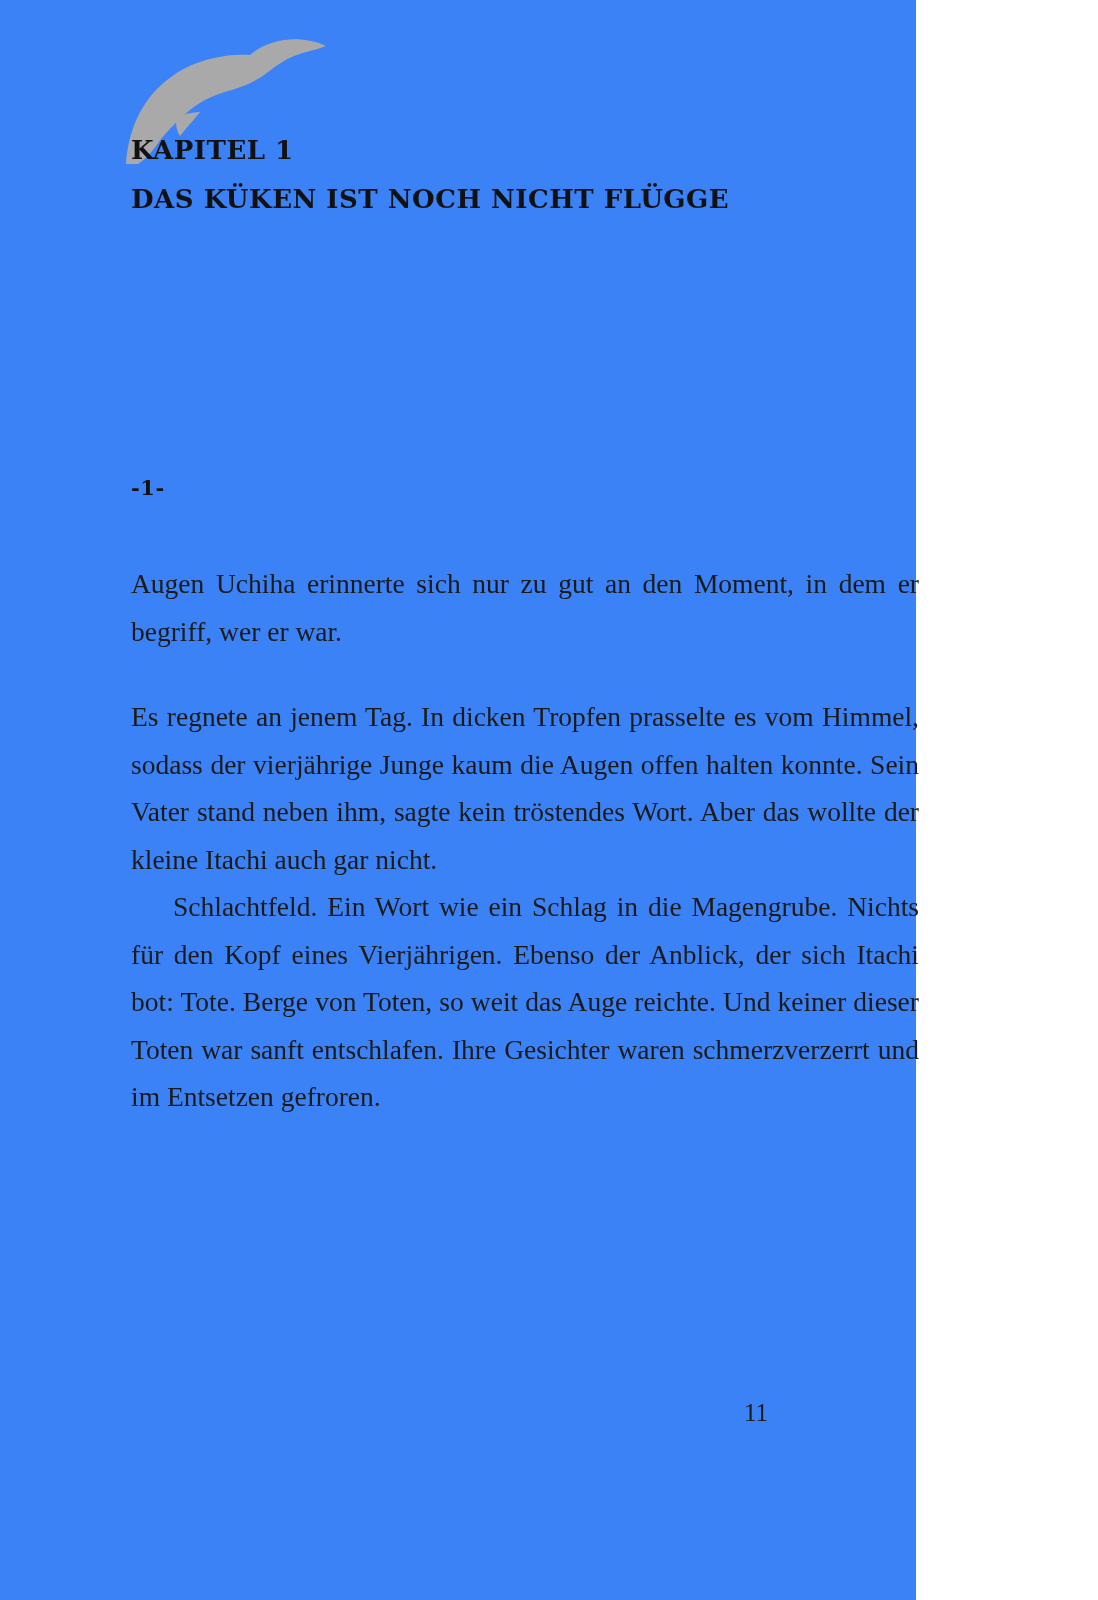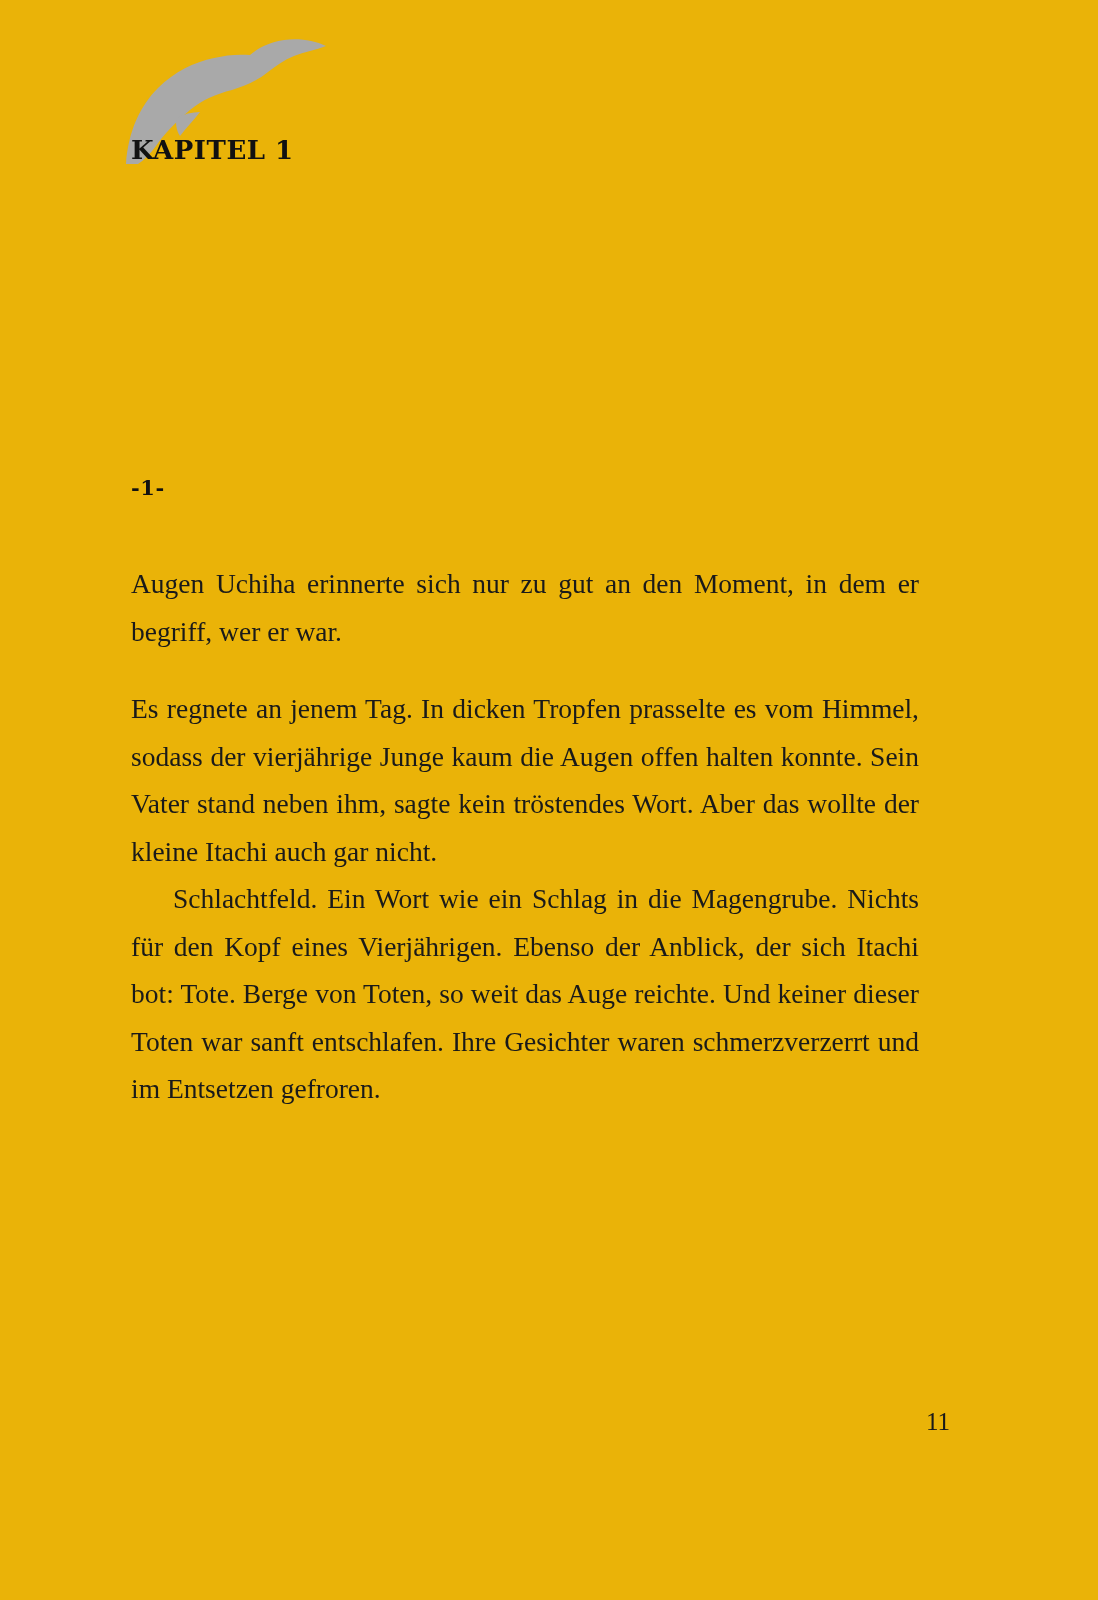--- a/index.html
+++ b/index.html
@@ -12,23 +12,23 @@
     height: 1600px;
     position: relative;
     font-family: "Liberation Serif", serif;
     color: #1a1a1a;
     overflow: hidden;
   }
 
   .page {
     position: absolute;
     inset: 0;
-    width: 1098px;
+    width: 916px;
     height: 1600px;
-    background: #eab308;
+    background: #3b82f6;
   }
 
   
   .bird {
     position: absolute;
     left: 118px;
     top: 36px;
     width: 220px;
     height: 130px;
     pointer-events: none;
@@ -84,28 +84,28 @@
     font-size: 27.5px;
     line-height: 47.5px;
     text-align: justify;
     text-justify: inter-word;
     color: #1a1a1a;
   }
   .body-text p.indent {
     text-indent: 42px;
   }
   .body-text p.gap-before {
-    margin-top: 30px;
+    margin-top: 38px;
   }
 
   
   .folio {
     position: absolute;
     right: 148px;
-    bottom: 164px;
+    bottom: 173px;
     font-size: 25px;
     color: #1a1a1a;
     font-family: "Liberation Serif", serif;
   }
 </style>
 </head>
 <body>
 
 <div class="page">
 
@@ -117,20 +117,21 @@
                C 166 24, 158 30, 150 36 C 140 44, 128 50, 114 54
                C 98 58, 84 64, 72 74 C 58 86, 46 98, 38 110
                C 32 118, 26 124, 20 128 Z" fill="#a9a9a9"></path>
       <path d="M58 82 C 66 78, 74 76, 82 76 C 76 84, 68 92, 62 100
                C 58 94, 58 88, 58 82 Z" fill="#a9a9a9"></path>
     </svg>
   </div>
 
   <div class="chapter-head">
     <div class="chapter-number">KAPITEL 1</div>
+    <div class="chapter-title">DAS KÜKEN IST NOCH NICHT FLÜGGE</div>
   </div>
 
   <div class="section-marker">-1-</div>
 
   <div class="body-text">
     <p>Augen Uchiha erinnerte sich nur zu gut an den Moment, in dem er begriff, wer er war.</p>
     <p class="gap-before">Es regnete an jenem Tag. In dicken Tropfen prasselte es vom Himmel, sodass der vierjährige Junge kaum die Augen offen halten konnte. Sein Vater stand neben ihm, sagte kein tröstendes Wort. Aber das wollte der kleine Itachi auch gar nicht.</p>
     <p class="indent">Schlachtfeld. Ein Wort wie ein Schlag in die Magengrube. Nichts für den Kopf eines Vierjährigen. Ebenso der Anblick, der sich Itachi bot: Tote. Berge von Toten, so weit das Auge reichte. Und keiner dieser Toten war sanft entschlafen. Ihre Gesichter waren schmerzverzerrt und im Entsetzen gefroren.</p>
   </div>
 

